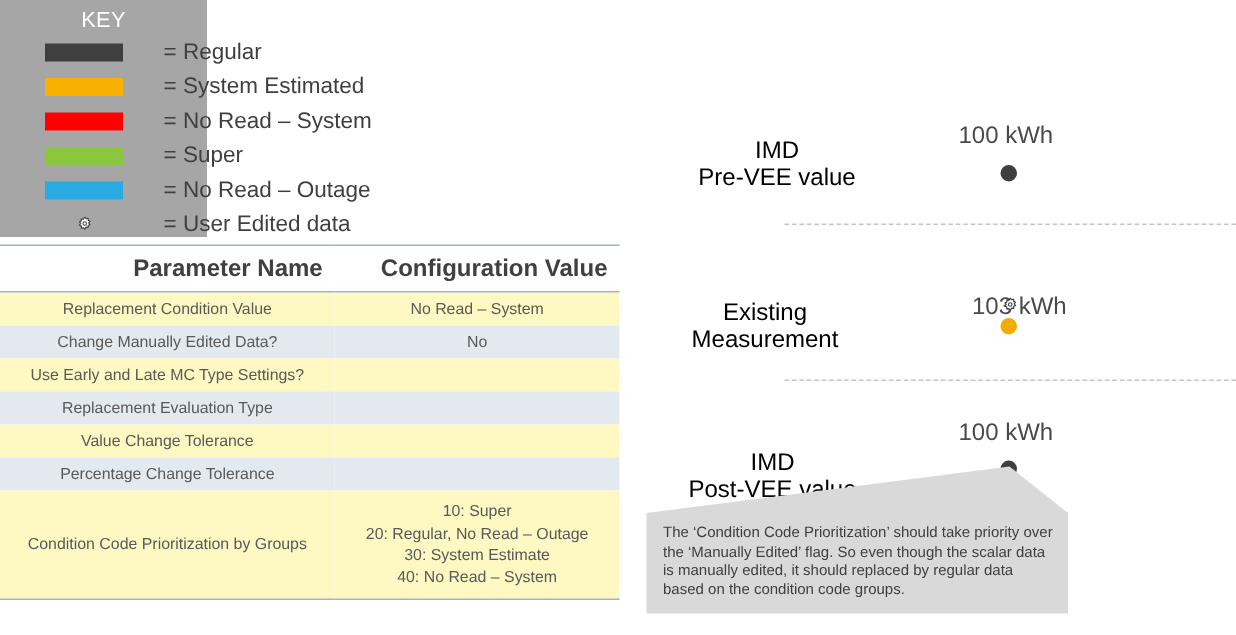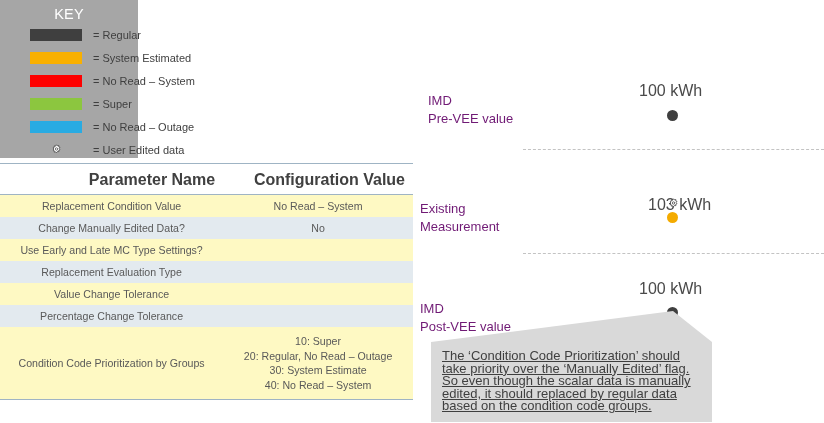--- a/index.html
+++ b/index.html
@@ -41,23 +41,23 @@
     height: 20px;
     margin-left: 30px;
     margin-top: 3px;
   }
   .key-swatch {
     width: 52px;
     height: 12px;
     flex: 0 0 52px;
   }
   .key-label {
-    font-size: 11px;
+    font-size: 15px;
     color: #3f3f3f;
-    margin-left: 11px;
+    margin-left: 27px;
     white-space: nowrap;
   }
   .key-icon-cell {
     width: 52px;
     flex: 0 0 52px;
     display: flex;
     justify-content: center;
     align-items: center;
   }
 
@@ -126,23 +126,24 @@
   
   #diagram {
     position: absolute;
     left: 418px;
     top: 0;
     width: 406px;
     height: 423px;
   }
   .panel-label {
     position: absolute;
-    font-size: 13px;
+    text-align: center;
+    font-size: 16px;
     line-height: 17.5px;
-    color: #701a75;
+    color: #000000;
     white-space: pre-line;
   }
   .value-label {
     position: absolute;
     font-size: 16px;
     color: #4a4a4a;
     white-space: nowrap;
   }
   .dot {
     position: absolute;
@@ -162,25 +163,24 @@
   #callout-box {
     position: absolute;
     left: 13px;
     top: 61px;
     width: 281px;
     background: #d9d9d9;
     padding: 8px 10px 9px 11px;
     box-sizing: border-box;
   }
   #callout-text {
-    font-size: 13px;
+    font-size: 10px;
     line-height: 12.6px;
     color: #3f3f3f;
     margin: 0;
-    text-decoration: underline;
   }
   #callout-wrap {
     position: absolute;
     left: 0;
     top: 281px;
     width: 406px;
     height: 142px;
   }
   #callout-pointer {
     position: absolute;

